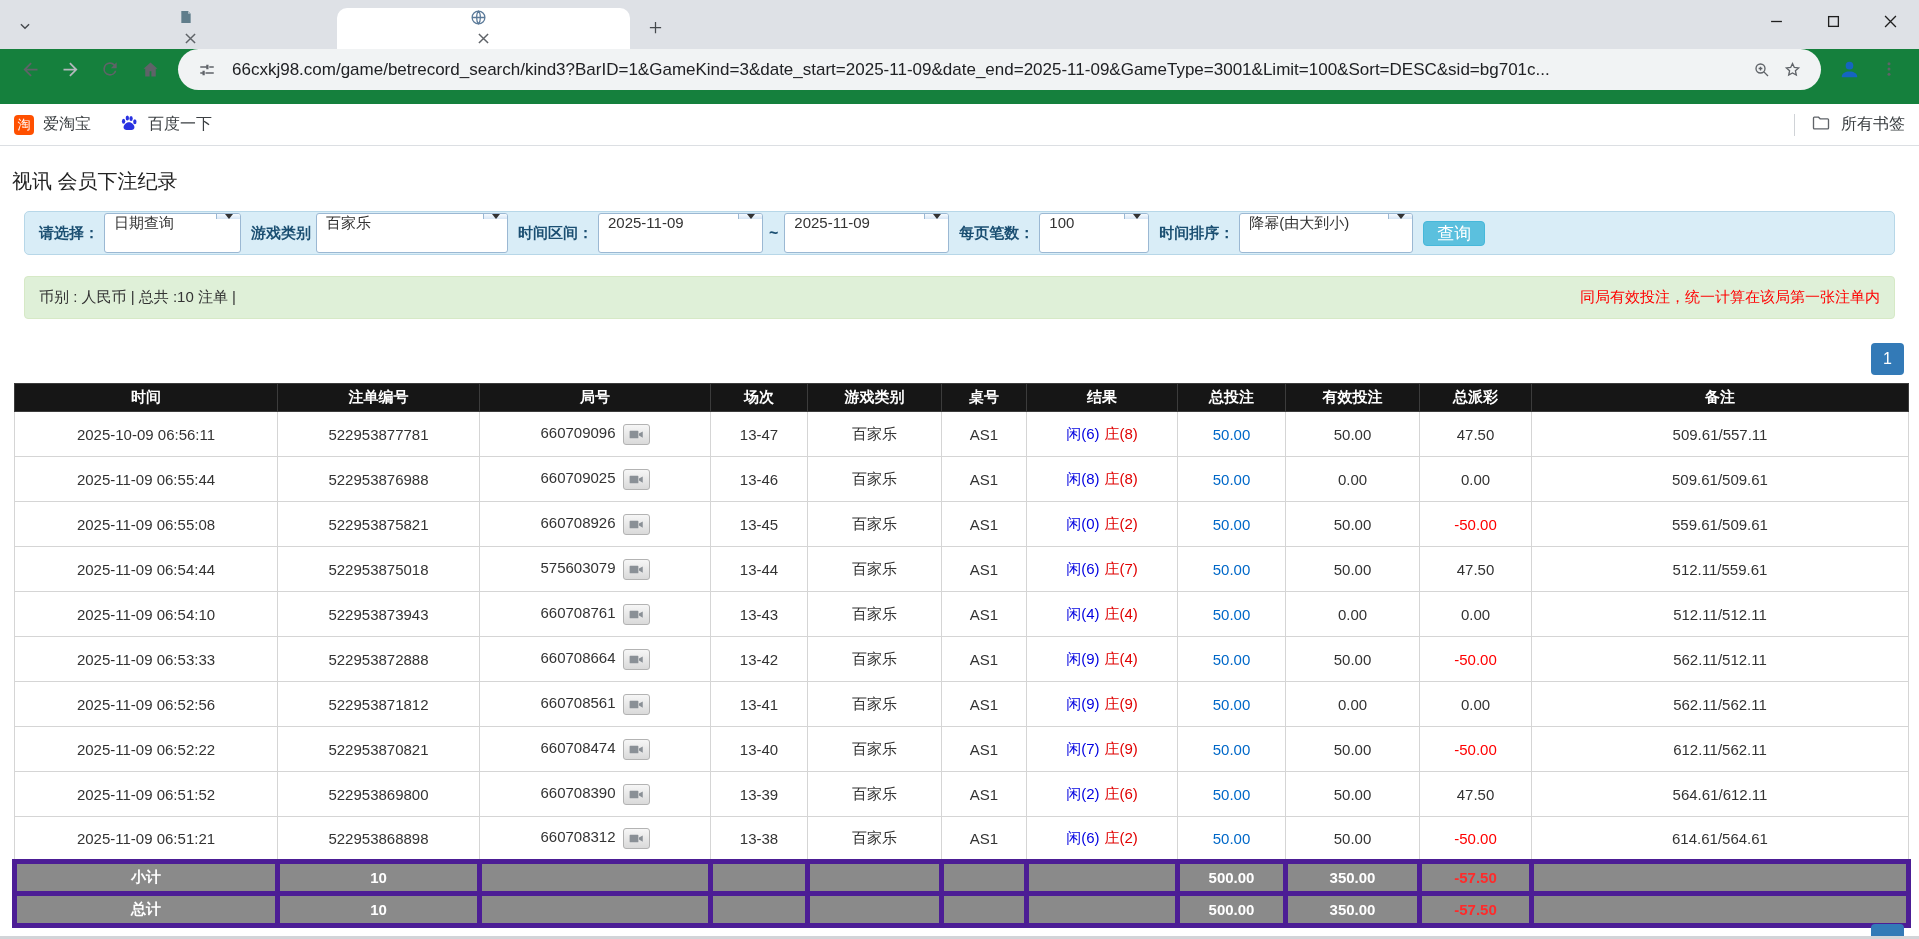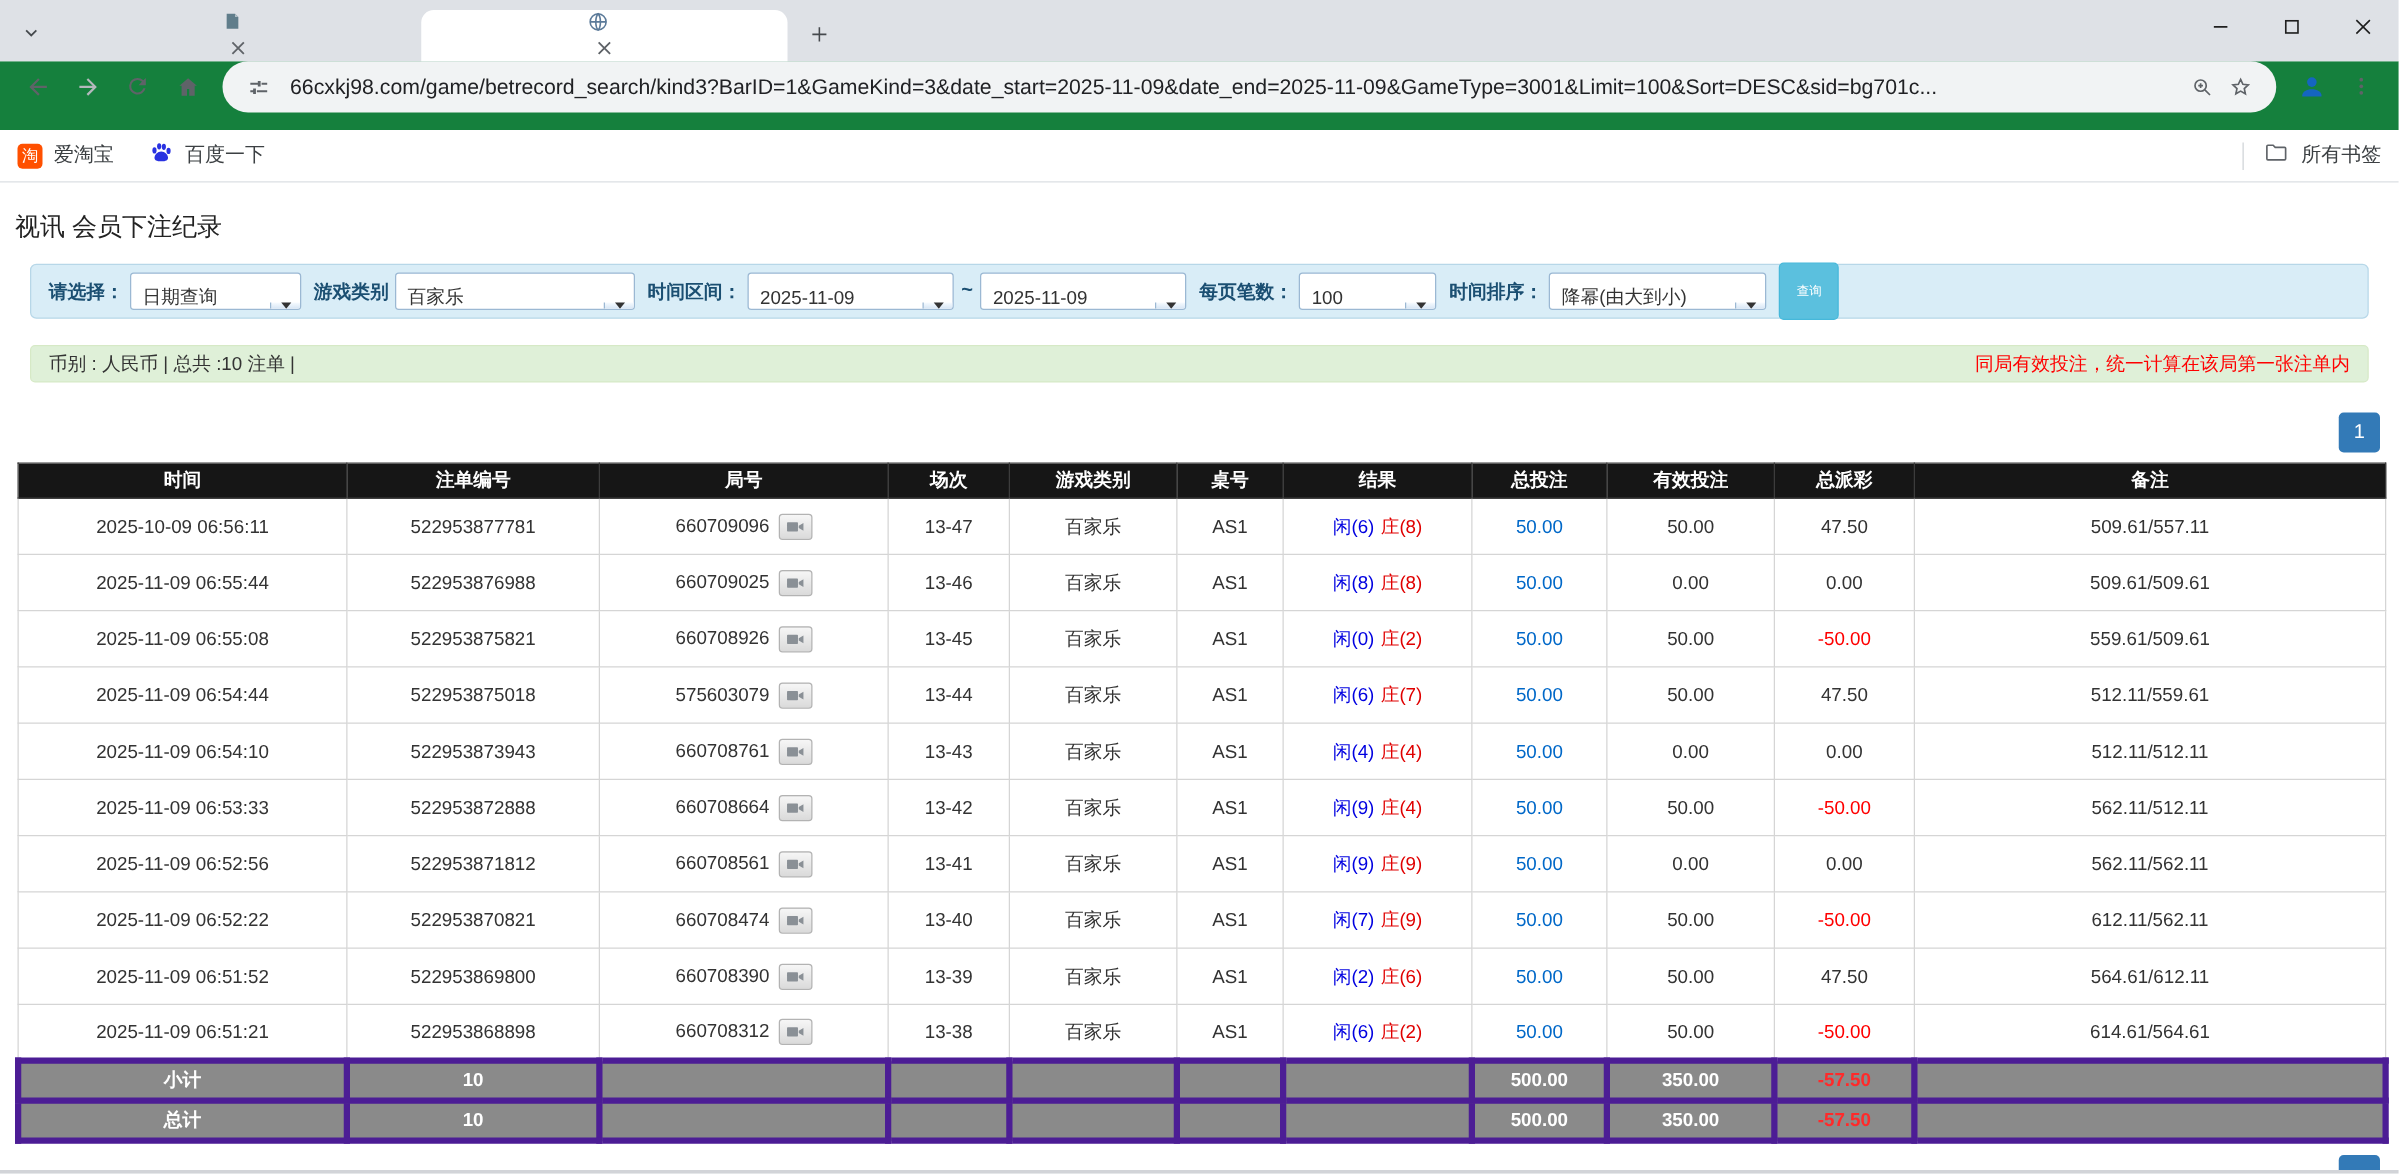--- a/index.html
+++ b/index.html
@@ -30,29 +30,29 @@
   .taobao-ic { width:20px; height:20px; background:#ff5000; color:#fff; border-radius:4px; font-size:13px; display:flex; align-items:center; justify-content:center; }
   .bm-right { margin-left:auto; display:flex; align-items:center; gap:10px; font-size:16px; color:#3c4043; }
   .bm-divider { width:1px; height:22px; background:#d0d3d7; margin-right:6px; }
 
   
   .page-title { font-size:20px; color:#222; font-weight:400; margin:22px 0 16px 12px; }
 
   .filter-bar { margin:0 24px; background:#d9edf7; border:1px solid #b7d7e8; border-radius:5px; height:44px; display:flex; align-items:center; padding:0 12px; }
   .flabel { color:#1b4f72; font-weight:700; font-size:15px; margin:0 5px 0 10px; white-space:nowrap; }
   .flabel:first-child { margin-left:2px; }
-  .combo { background:#fff; border:1px solid #9bb8d3; height:30px; display:flex; align-items:flex-end; border-radius:3px; overflow:hidden; flex:none; }
+  .combo { background:#fff; border:1px solid #9bb8d3; height:40px; display:flex; align-items:flex-start; border-radius:3px; overflow:hidden; flex:none; }
   .combo-text { padding:0 9px; display:flex; align-items:center; font-size:15px; color:#333; flex:1; white-space:nowrap; }
   .combo-arrow { width:24px; border-left:1px solid #9bb8d3; background:linear-gradient(#f7fbff,#d7e6f5); display:flex; align-items:center; justify-content:center; }
   .combo-arrow::after { content:''; border-left:4px solid transparent; border-right:4px solid transparent; border-top:5px solid #333; }
   .w-query { width:137px; } .w-game { width:192px; } .w-date { width:165px; } .w-size { width:110px; } .w-sort { width:174px; }
   .tilde { color:#1b4f72; font-weight:700; margin:0 6px; }
-  .search-btn { background:#5bc0de; border:1px solid #46b8da; color:#fff; border-radius:4px; height:46px; padding:0 13px; font-size:10px; display:flex; align-items:center; margin-left:10px; white-space:nowrap; }
-
-  .info-bar { margin:21px 24px 0; background:#dff0d8; border:1px solid #d6e9c6; border-radius:4px; height:30px; display:flex; align-items:center; justify-content:space-between; padding:0 14px; }
+  .search-btn { background:#5bc0de; border:1px solid #46b8da; color:#fff; border-radius:4px; height:25px; padding:0 13px; font-size:17px; display:flex; align-items:center; margin-left:10px; white-space:nowrap; }
+
+  .info-bar { margin:21px 24px 0; background:#dff0d8; border:1px solid #d6e9c6; border-radius:4px; height:43px; display:flex; align-items:center; justify-content:space-between; padding:0 14px; }
   .info-left { color:#333; font-size:15px; }
   .info-right { color:#f00; font-size:15px; }
 
   .pager-row { display:flex; justify-content:flex-end; margin:24px 15px 8px 0; }
   .page-num-btn { min-width:33px; height:32px; background:#337ab7; color:#fff; border-radius:4px; display:flex; align-items:center; justify-content:center; font-size:16px; }
 
   .bet-table { width:1895px; margin:0 12px; border-collapse:collapse; table-layout:fixed; font-size:15px; }
   .bet-table th { background:#161616; color:#fff; font-weight:700; height:28px; border:1px solid #3c3c3c; text-align:center; }
   .bet-table tbody td { border:1px solid #d5d5d5; height:45px; text-align:center; color:#333; background:#fff; overflow:hidden; white-space:nowrap; }
   .bet-table tfoot td { background:#8a8a8a; color:#fff; font-weight:700; height:32px; border:5px solid #4c1d95; text-align:center; }

